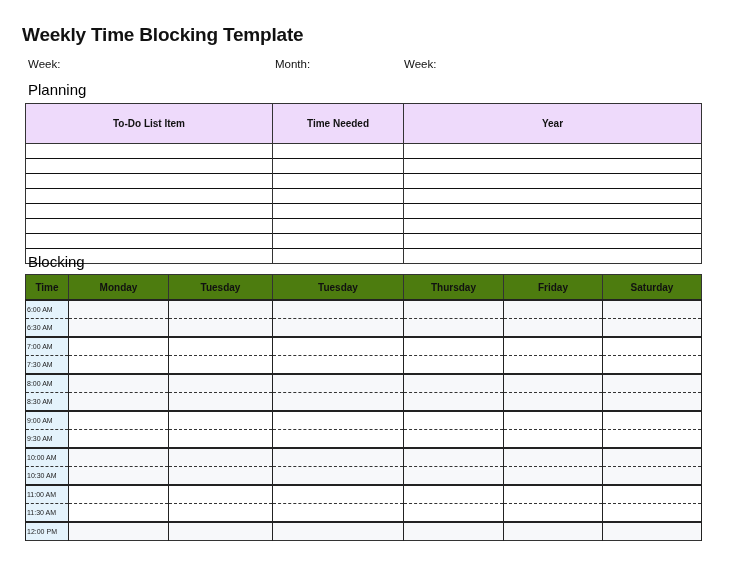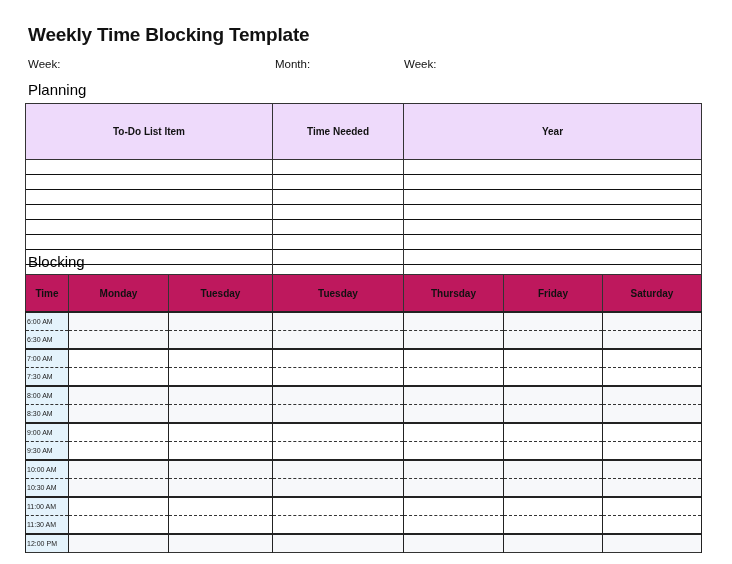--- a/index.html
+++ b/index.html
@@ -1,25 +1,25 @@
 <!DOCTYPE html>
 <html><head>
 <meta charset="utf-8">
 <style>
   html,body{margin:0;padding:0;background:#fff;}
   body{width:732px;height:564px;position:relative;font-family:"Liberation Sans",sans-serif;color:#111;overflow:hidden;}
-  .title{position:absolute;left:28px;top:24px;font-size:19px;font-weight:bold;letter-spacing:-0.2px;}
+  .title{position:absolute;left:22px;top:24px;font-size:19px;font-weight:bold;letter-spacing:-0.2px;}
   .meta{position:absolute;top:58px;font-size:11.5px;font-weight:normal;}
   .section{position:absolute;left:28px;font-size:15px;color:#000000;}
   table{border-collapse:collapse;position:absolute;table-layout:fixed;}
   .plan{left:25px;top:103px;width:677px;border:1.5px solid #333;}
-  .plan th{background:#eedafb;height:23px;font-size:10px;font-weight:bold;border:1.5px solid #333;padding:16px;}
+  .plan th{background:#eedafb;height:23px;font-size:10px;font-weight:bold;border:1.5px solid #333;padding:8px;}
   .plan td{height:14px;border-left:1.5px solid #333;border-right:1.5px solid #333;border-top:1.5px solid #111;padding:0;}
   .sched{left:25px;top:274px;width:677px;border:1.5px solid #333;}
-  .sched th{background:#be185d;height:22px;font-size:10px;font-weight:bold;border:1.5px solid #333;padding:7px;}
+  .sched th{background:#4d7c0f;height:22px;font-size:10px;font-weight:bold;border:1.5px solid #333;padding:1px;}
   .sched td{height:17px;padding:0;border-left:1.5px solid #222;border-right:1.5px solid #222;}
   .sched td.time{background:#e4f3fc;font-size:7px;color:#222;padding-left:1px;border-right:1.5px solid #222;}
   .sched tr.half td{border-top:1.2px dashed #333;}
   .sched tr.hour td{border-top:2px solid #222;}
   .sched tr.shade td:not(.time){background:#f7f8fa;}
 </style>
 </head>
 <body>
 
 <div class="title">Weekly Time Blocking Template</div>

